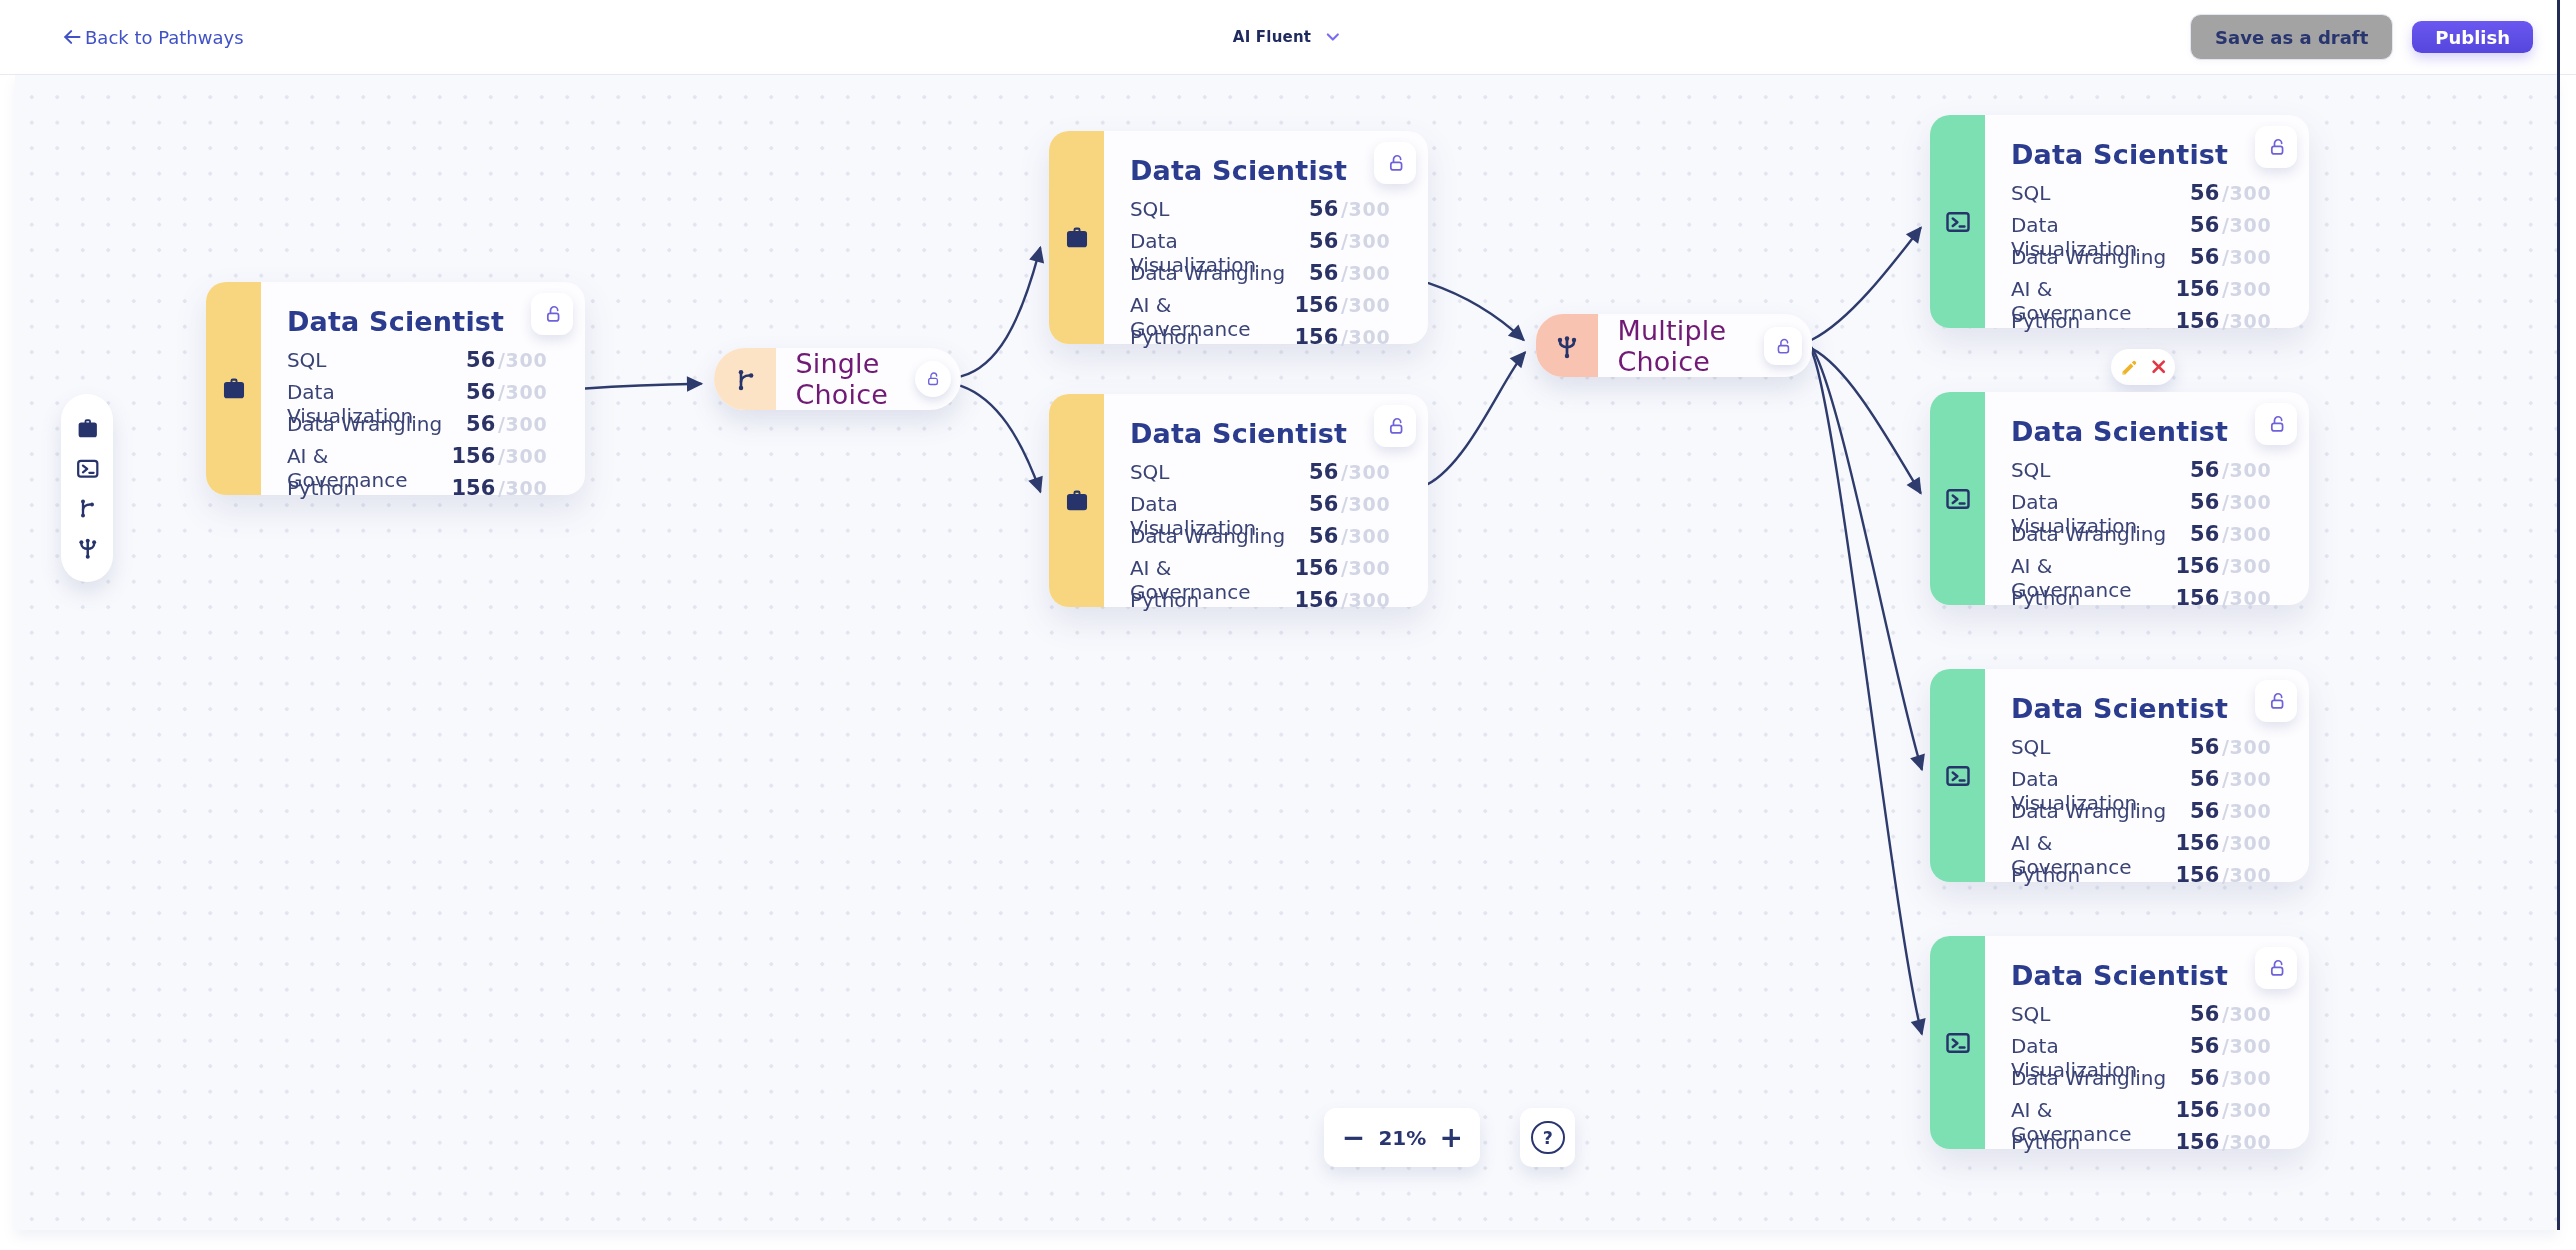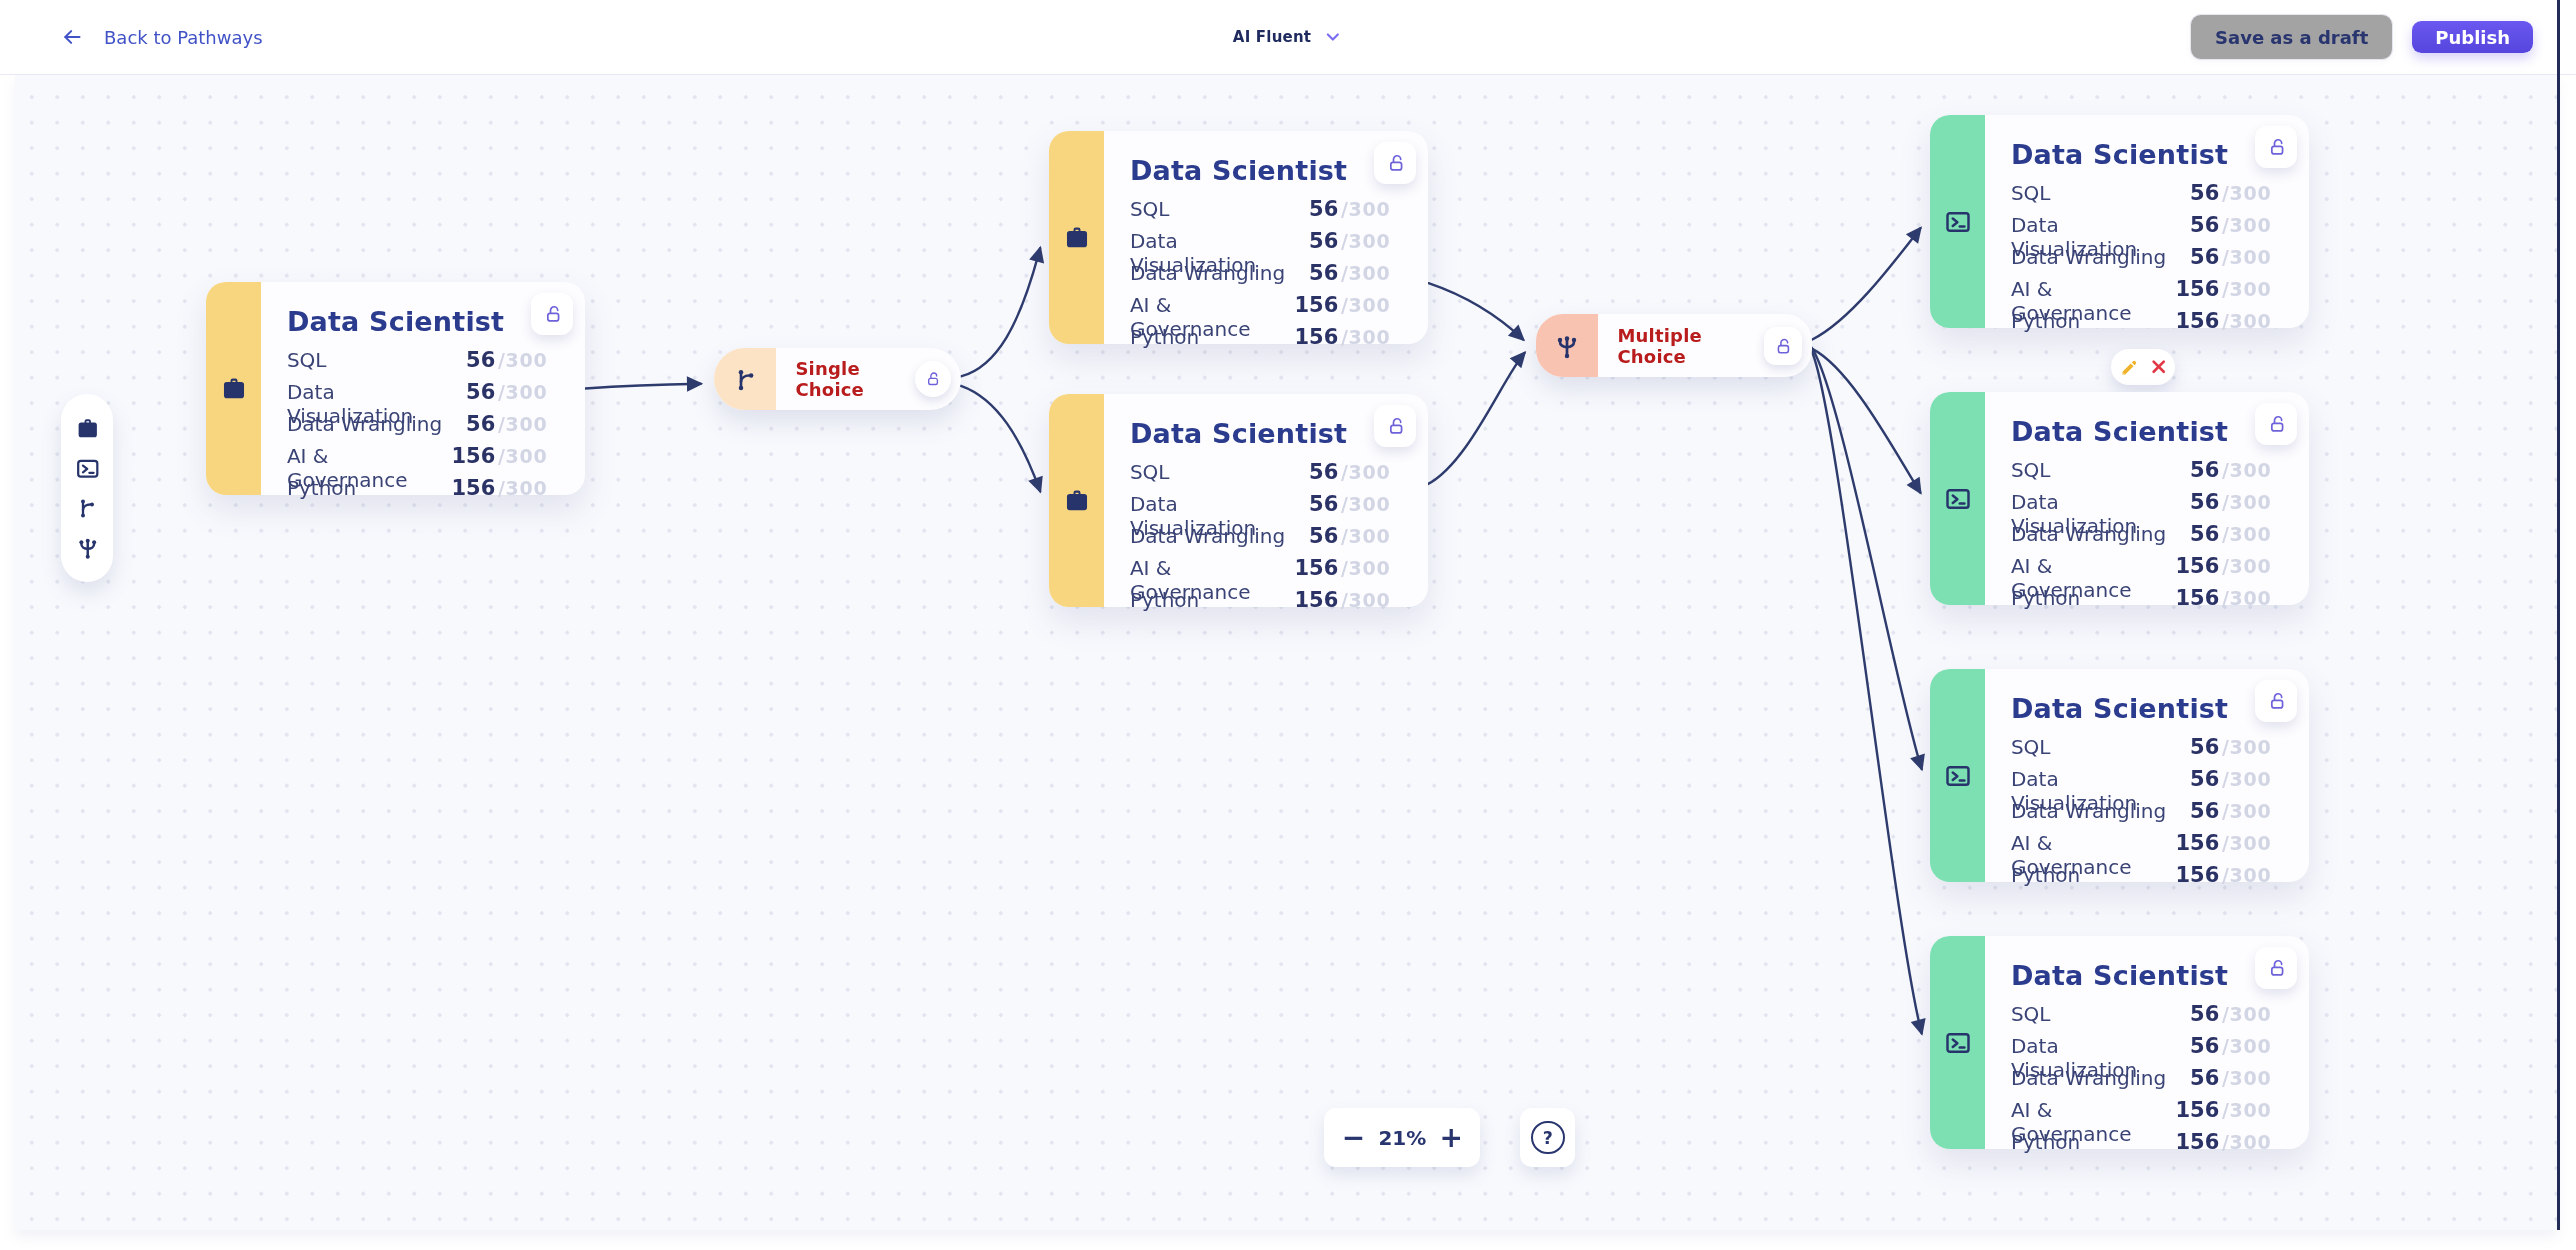--- a/index.html
+++ b/index.html
@@ -7,21 +7,21 @@
     width:2576px;height:1250px;position:relative;overflow:hidden;
     background:#ffffff;
     font-family:"DejaVu Sans","Liberation Sans",sans-serif;
     -webkit-font-smoothing:antialiased;
   }
   
   .header{
     position:absolute;left:0;top:0;width:2576px;height:74px;background:#ffffff;
     border-bottom:1.3px solid #e8eaf3;display:flex;align-items:center;
   }
-  .back-link{display:flex;align-items:center;gap:22px;margin-left:62px;cursor:pointer;}
+  .back-link{display:flex;align-items:center;gap:3px;margin-left:62px;cursor:pointer;}
   .back-link span{font-size:18px;color:#4152c6;font-weight:500;}
   .hdr-title-wrap{position:absolute;left:50%;transform:translateX(-50%);display:flex;align-items:center;gap:12px;}
   .hdr-title{font-size:15px;font-weight:800;color:#1f2a5e;letter-spacing:0.2px;}
   .hdr-buttons{position:absolute;right:43px;display:flex;align-items:center;gap:19px;}
   .btn-outline{
     background:#a3a3a3;border:1.3px solid #e4e6f0;border-radius:11px;height:44px;padding:0 24px;
     font-size:18px;font-weight:700;color:#28356f;display:flex;align-items:center;cursor:pointer;
     box-shadow:0 2px 5.4px rgba(90,100,150,.05);
   }
   .btn-primary{
@@ -70,21 +70,21 @@
   
   .cnode{
     position:absolute;background:#fdfdff;display:flex;align-items:center;
     box-shadow:0 12px 25.5px rgba(76,88,140,.15);
   }
   .cnode .nblock{display:flex;align-items:center;justify-content:center;height:100%;width:62px;flex:0 0 62px;}
   .cnode-single{border-radius:32px;height:62px;width:247px;}
   .cnode-single .nblock{background:#fce3c6;border-radius:32px 0 0 32px;}
   .cnode-multiple{border-radius:27px;height:63px;width:276px;}
   .cnode-multiple .nblock{background:#f9c3b1;border-radius:27px 0 0 27px;}
-  .nlabel{font-size:18px;font-weight:700;color:#b91c1c;margin-left:19px;flex:1;letter-spacing:0.2px;}
+  .nlabel{font-size:27px;font-weight:400;color:#701a75;margin-left:19px;flex:1;letter-spacing:0.2px;}
   .nlock{
     width:38px;height:38px;background:#ffffff;border-radius:12px;margin-right:10.7px;flex:0 0 38px;
     box-shadow:0 4px 9.4px rgba(80,90,150,.18);display:flex;align-items:center;justify-content:center;cursor:pointer;
   }
   .cnode-single .nlock{border-radius:50%;width:36px;height:36px;flex-basis:36px;}
   
   .editpill{
     position:absolute;width:64px;height:36px;background:#ffffff;border-radius:18px;
     box-shadow:0 6.7px 14.8px rgba(80,90,150,.18);display:flex;align-items:center;justify-content:center;gap:10.7px;
   }

